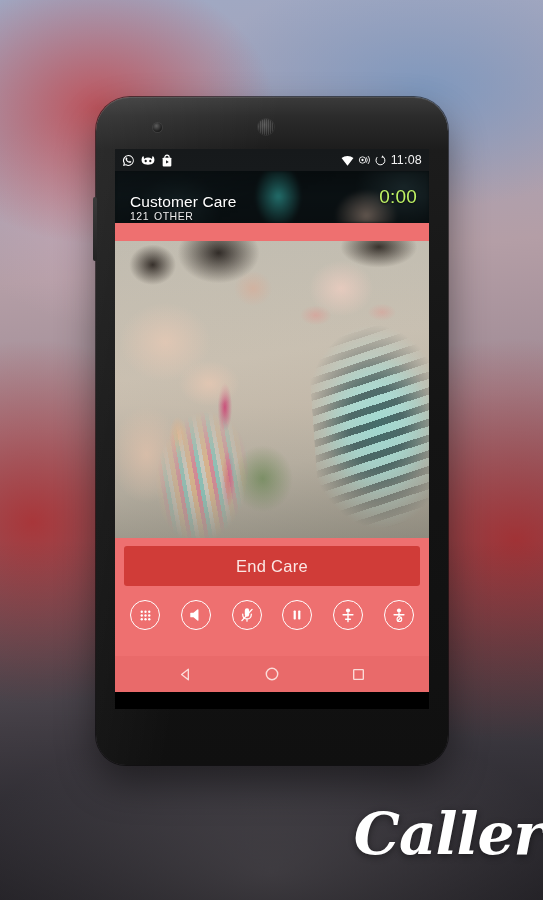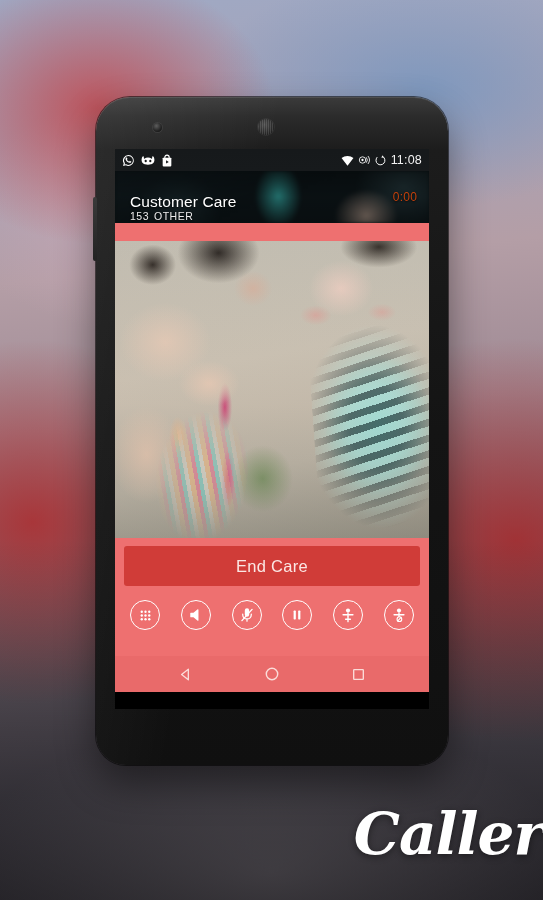--- a/index.html
+++ b/index.html
@@ -133,21 +133,21 @@
     color: #ffffff; font-size: 15.5px; line-height: 1.12; letter-spacing: 0.1px;
     text-shadow: 0 1px 2px rgba(0,0,0,0.75);
   }
   #caller-sub {
     color: #ededed; font-size: 10.5px; line-height: 1.1; letter-spacing: 0.5px;
     text-shadow: 0 1px 2px rgba(0,0,0,0.75);
   }
   #caller-sub .num { margin-right: 5px; }
   #call-timer {
     margin-left: auto;
-    color: #c2410c; font-size: 12px; letter-spacing: 0.2px;
+    color: #bef264; font-size: 19px; letter-spacing: 0.2px;
     text-shadow: 0 1px 2px rgba(0,0,0,0.75);
   }
 
   
   #accent-bar { height: 18px; background: #ee7070; }
 
   
   #photo-area {
     position: relative;
     height: 297px;
@@ -325,21 +325,21 @@
       </div>
     </div>
 
     <div id="caller-header">
       <div id="header-photo"></div>
       <div id="header-scrim"></div>
       <div id="header-content">
         <div id="caller-text">
           <div id="caller-name">Customer Care</div>
           <div id="caller-sub">
-            <span class="num">153</span><span>OTHER</span>
+            <span class="num">121</span><span>OTHER</span>
           </div>
         </div>
         <div id="call-timer">0:00</div>
       </div>
     </div>
 
     <div id="accent-bar"></div>
 
     <div id="photo-area">
       <div id="photo"></div>

